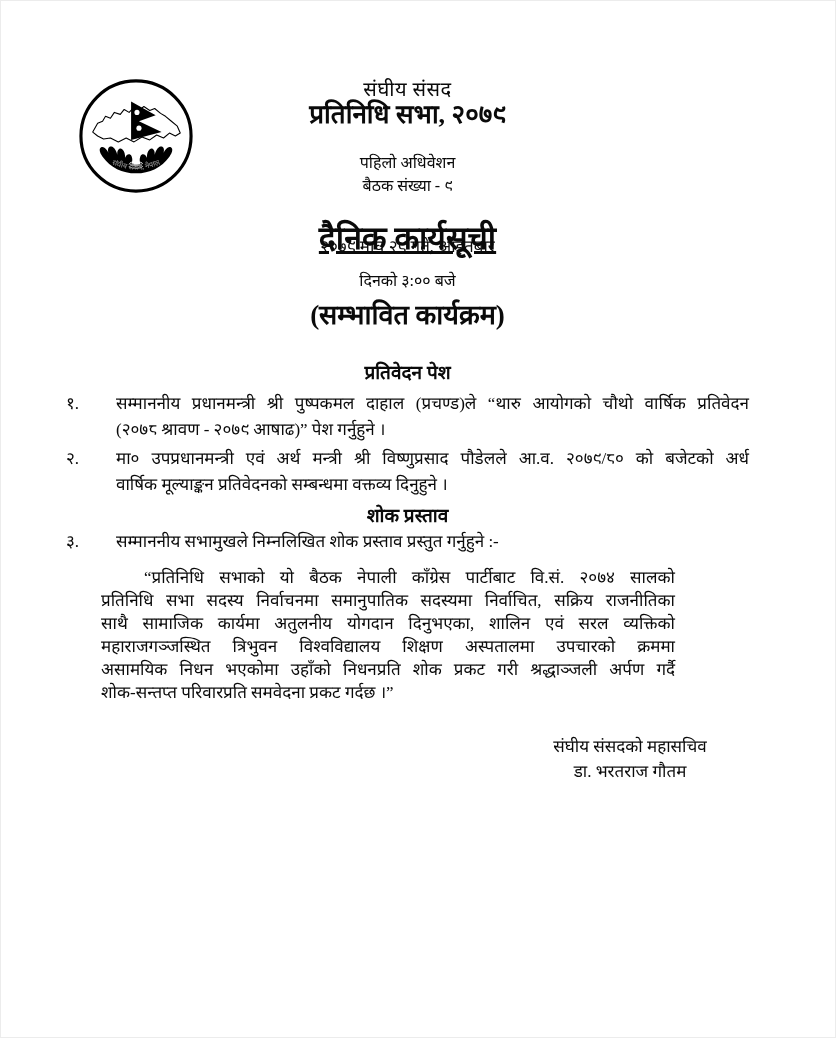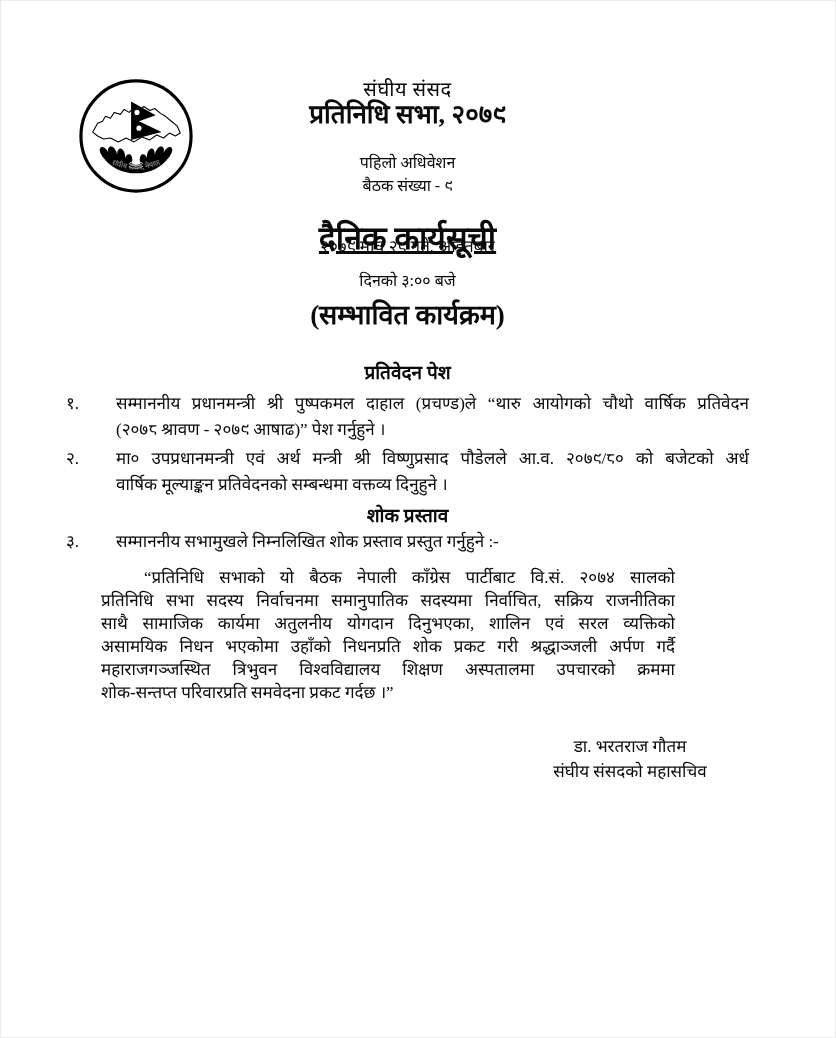--- a/index.html
+++ b/index.html
@@ -120,23 +120,23 @@
     <div class="num">३.</div>
     <div class="itext">
       <div class="lline">सम्माननीय सभामुखले निम्नलिखित शोक प्रस्ताव प्रस्तुत गर्नुहुने :-</div>
     </div>
   </div>
 
   <div class="quote">
     <div class="jline q0">“प्रतिनिधि सभाको यो बैठक नेपाली काँग्रेस पार्टीबाट वि.सं. २०७४ सालको</div>
     <div class="jline">प्रतिनिधि सभा सदस्य निर्वाचनमा समानुपातिक सदस्यमा निर्वाचित, सक्रिय राजनीतिका</div>
     <div class="jline">साथै सामाजिक कार्यमा अतुलनीय योगदान दिनुभएका, शालिन एवं सरल व्यक्तिको</div>
+    <div class="jline">महाराजगञ्जस्थित त्रिभुवन विश्वविद्यालय शिक्षण अस्पतालमा उपचारको क्रममा</div>
     <div class="jline">असामयिक निधन भएकोमा उहाँको निधनप्रति शोक प्रकट गरी श्रद्धाञ्जली अर्पण गर्दै</div>
-    <div class="jline">महाराजगञ्जस्थित त्रिभुवन विश्वविद्यालय शिक्षण अस्पतालमा उपचारको क्रममा</div>
     <div class="lline">शोक-सन्तप्त परिवारप्रति समवेदना प्रकट गर्दछ ।”</div>
   </div>
 
   <div class="signature">
+    <div>संघीय संसदको महासचिव</div>
     <div>डा. भरतराज गौतम</div>
-    <div>संघीय संसदको महासचिव</div>
   </div>
 
 </div>
 
 </body></html>

